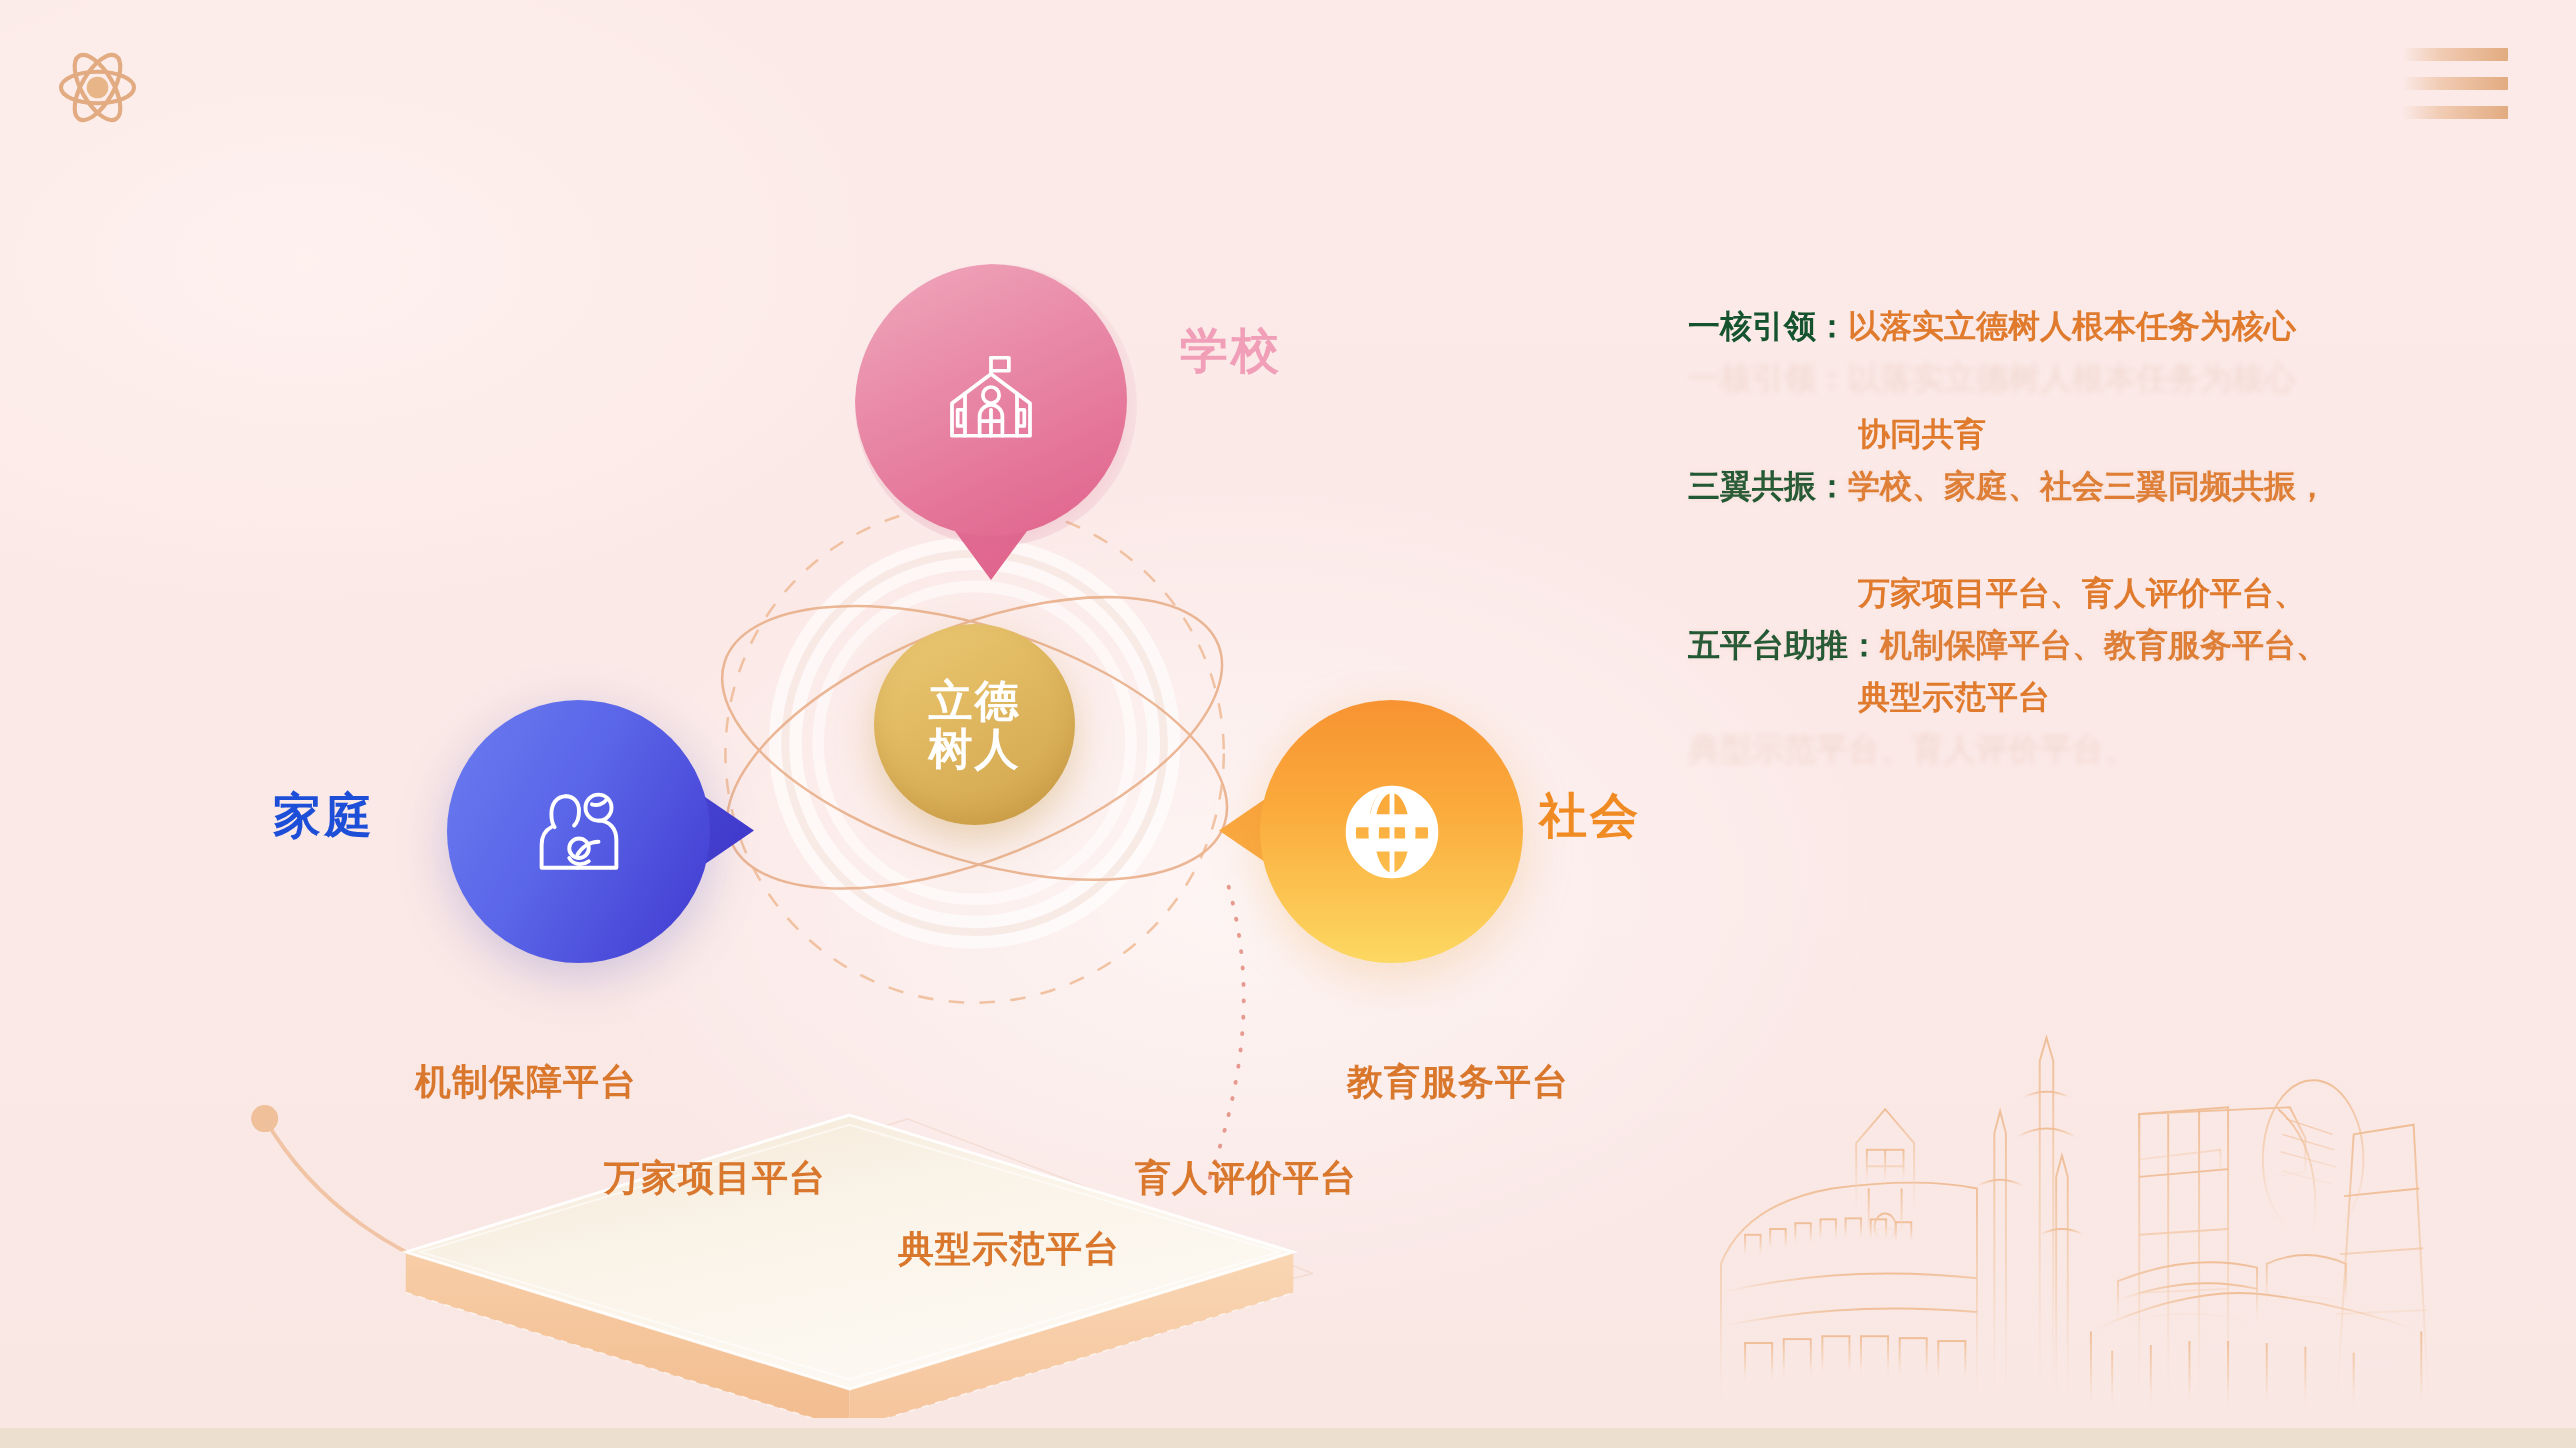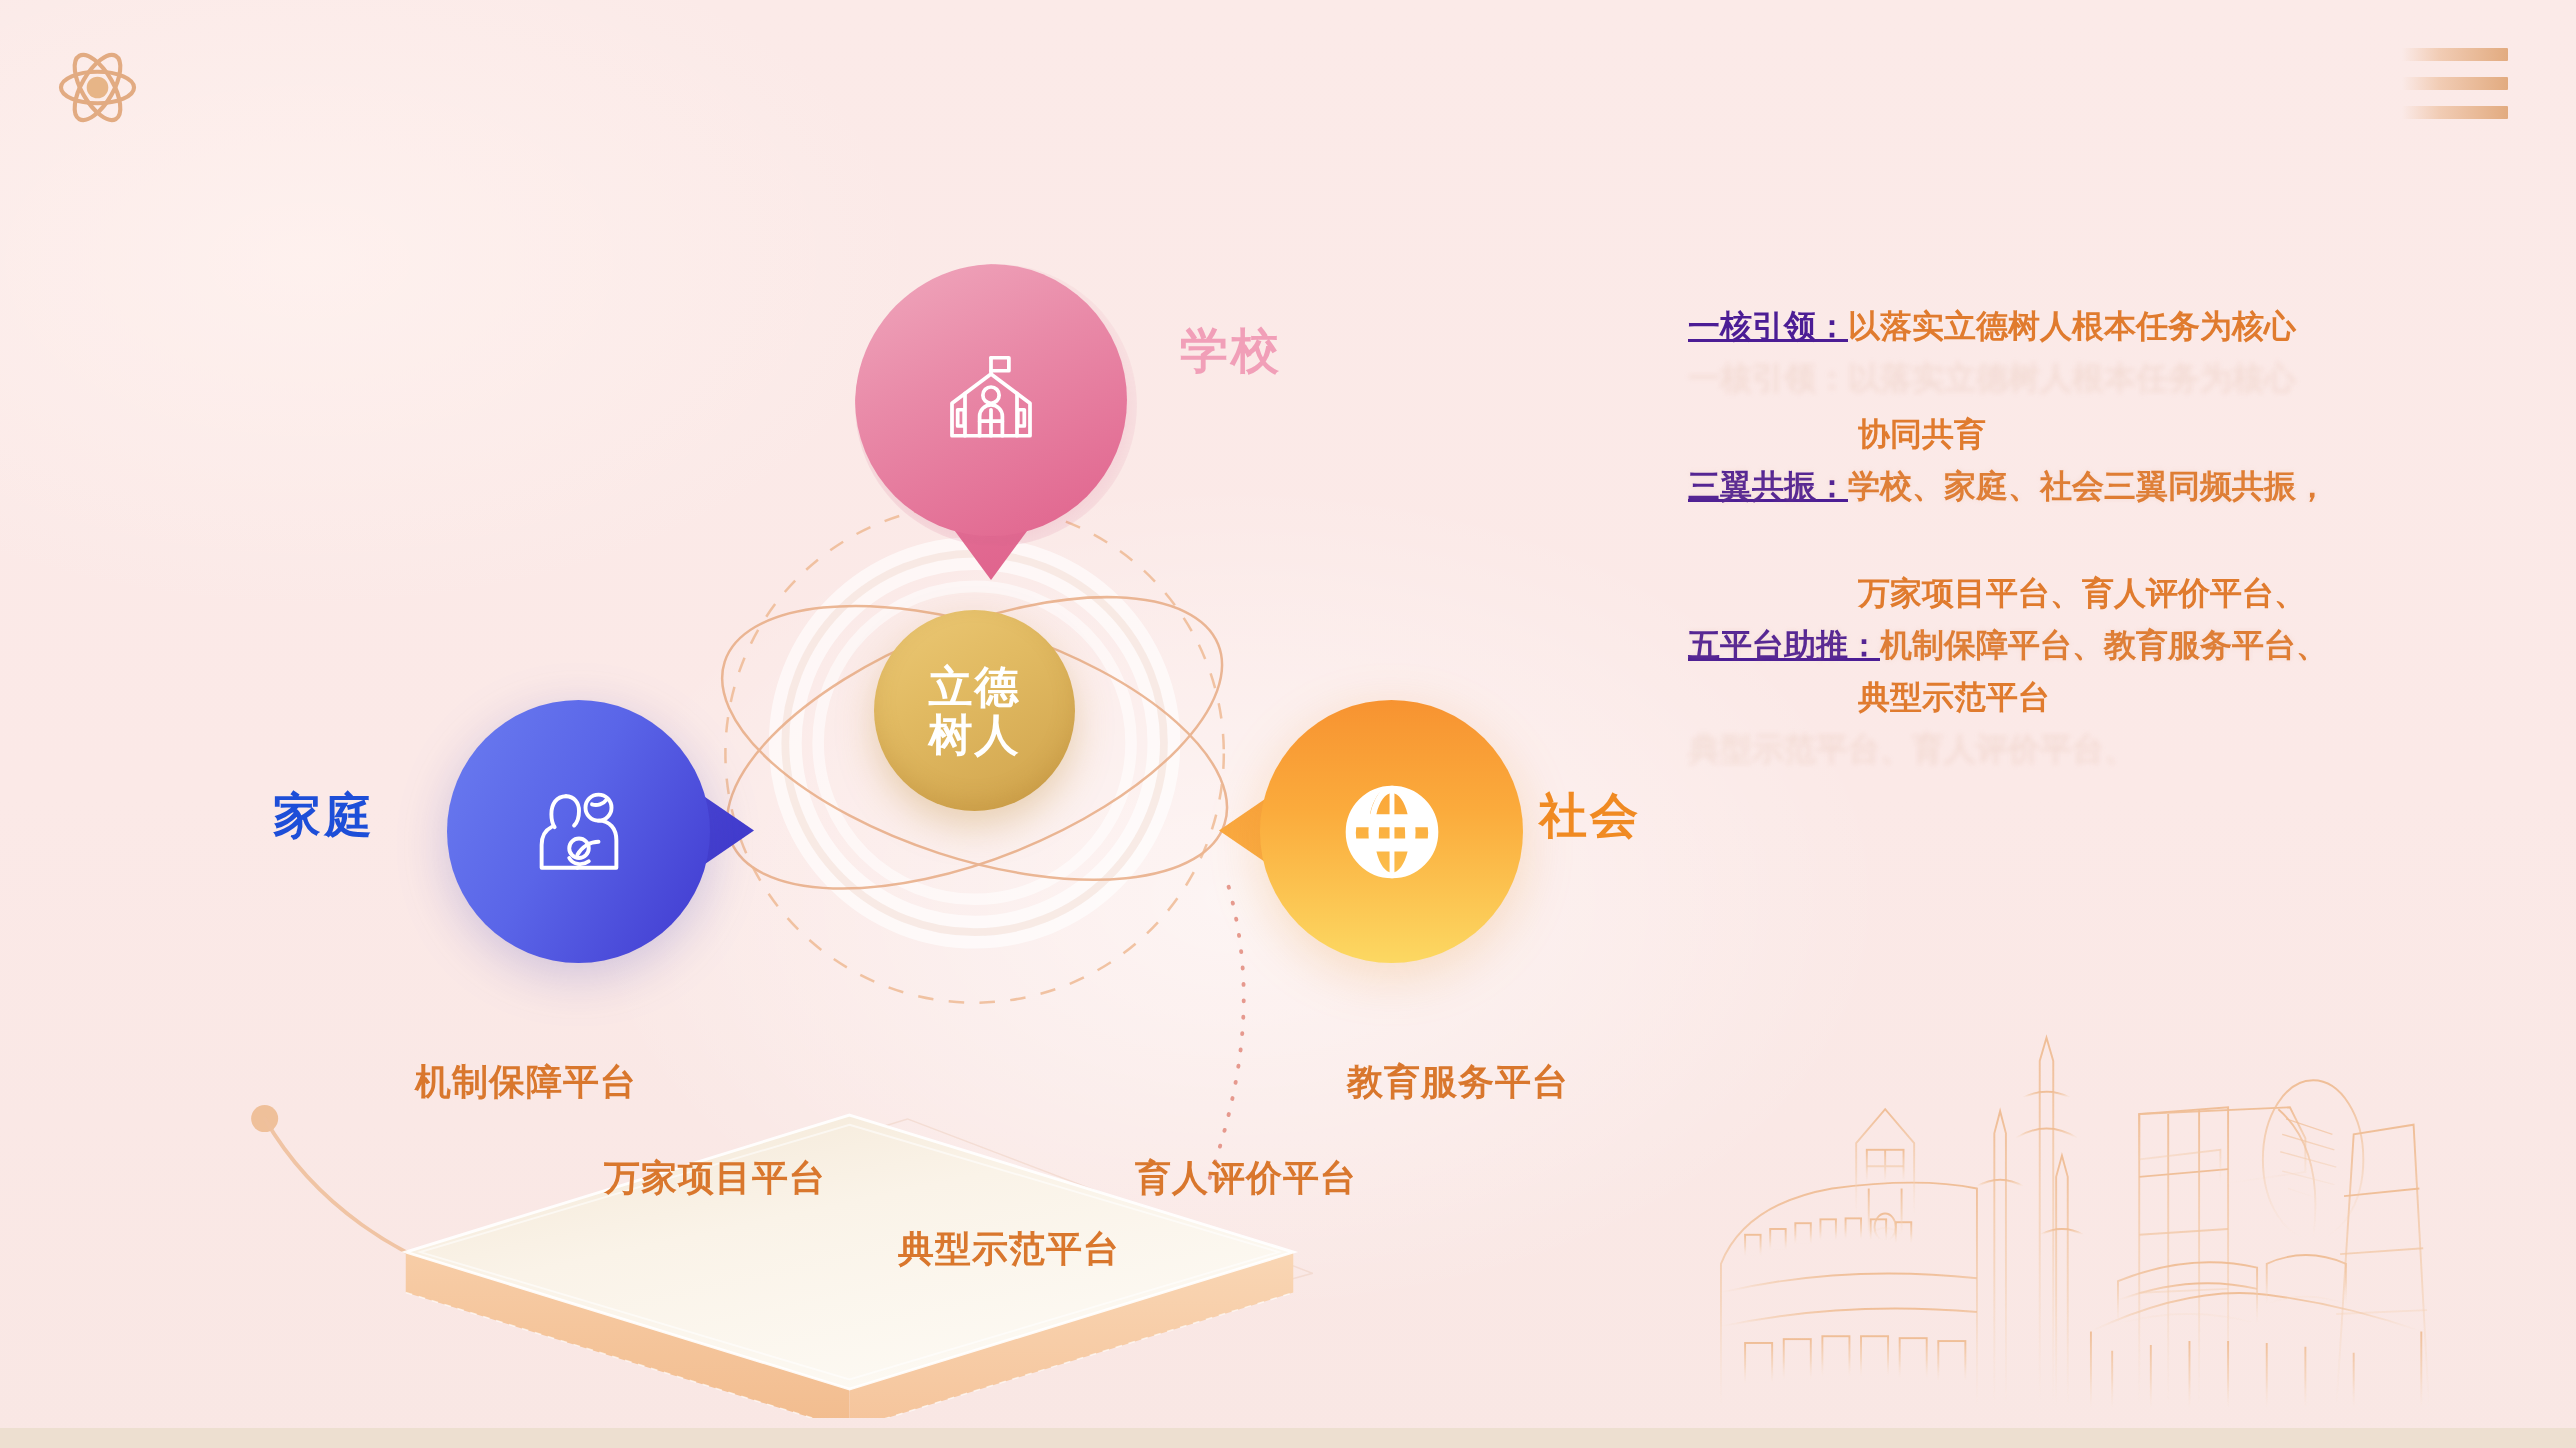--- a/index.html
+++ b/index.html
@@ -39,37 +39,37 @@
   }
 
   
   .notes{ position:absolute; left:1688px; top:301px; width:821px; }
   .note{ margin-bottom:56px; position:relative; }
   .note:last-child{ margin-bottom:0; }
   .note-line{
     font-size:32px; font-weight:bold; line-height:1.62; color:#e07b2e;
     white-space:nowrap;
   }
-  .note-line .lbl{ color:#4c1d95;text-decoration:underline; }
+  .note-line .lbl{ color:#14532d; }
   .note-line.indent{ padding-left:170px; }
   .note-ghost{
     position:absolute; left:0; right:0;
     font-size:32px; font-weight:bold; line-height:1.62;
     color:rgba(214,160,130,.17); white-space:nowrap;
     filter:blur(2.9px); pointer-events:none;
   }
 
   
   .stage{ position:absolute; left:0; top:0; width:1700px; height:1449px; }
 
   .rings-svg{ position:absolute; left:0; top:0; width:1700px; height:1449px; }
 
   
   .core{
-    position:absolute; left:874px; top:610px; width:201px; height:201px;
+    position:absolute; left:874px; top:624px; width:201px; height:201px;
     border-radius:50%;
     background:linear-gradient(150deg,#ecc976 0%, #e2bb63 38%, #cfa24b 100%);
     box-shadow:0 15.5px 37px rgba(196,146,62,.34), inset 0 -9.7px 21px rgba(170,122,40,.24);
     display:flex; flex-direction:column; align-items:center; justify-content:center;
     color:#fff; font-size:44px; font-weight:bold; line-height:1.08; letter-spacing:1.9px;text-align:right;
   }
 
   
   .pin{ position:absolute; display:flex; align-items:center; justify-content:center; }
   .pin-school{

